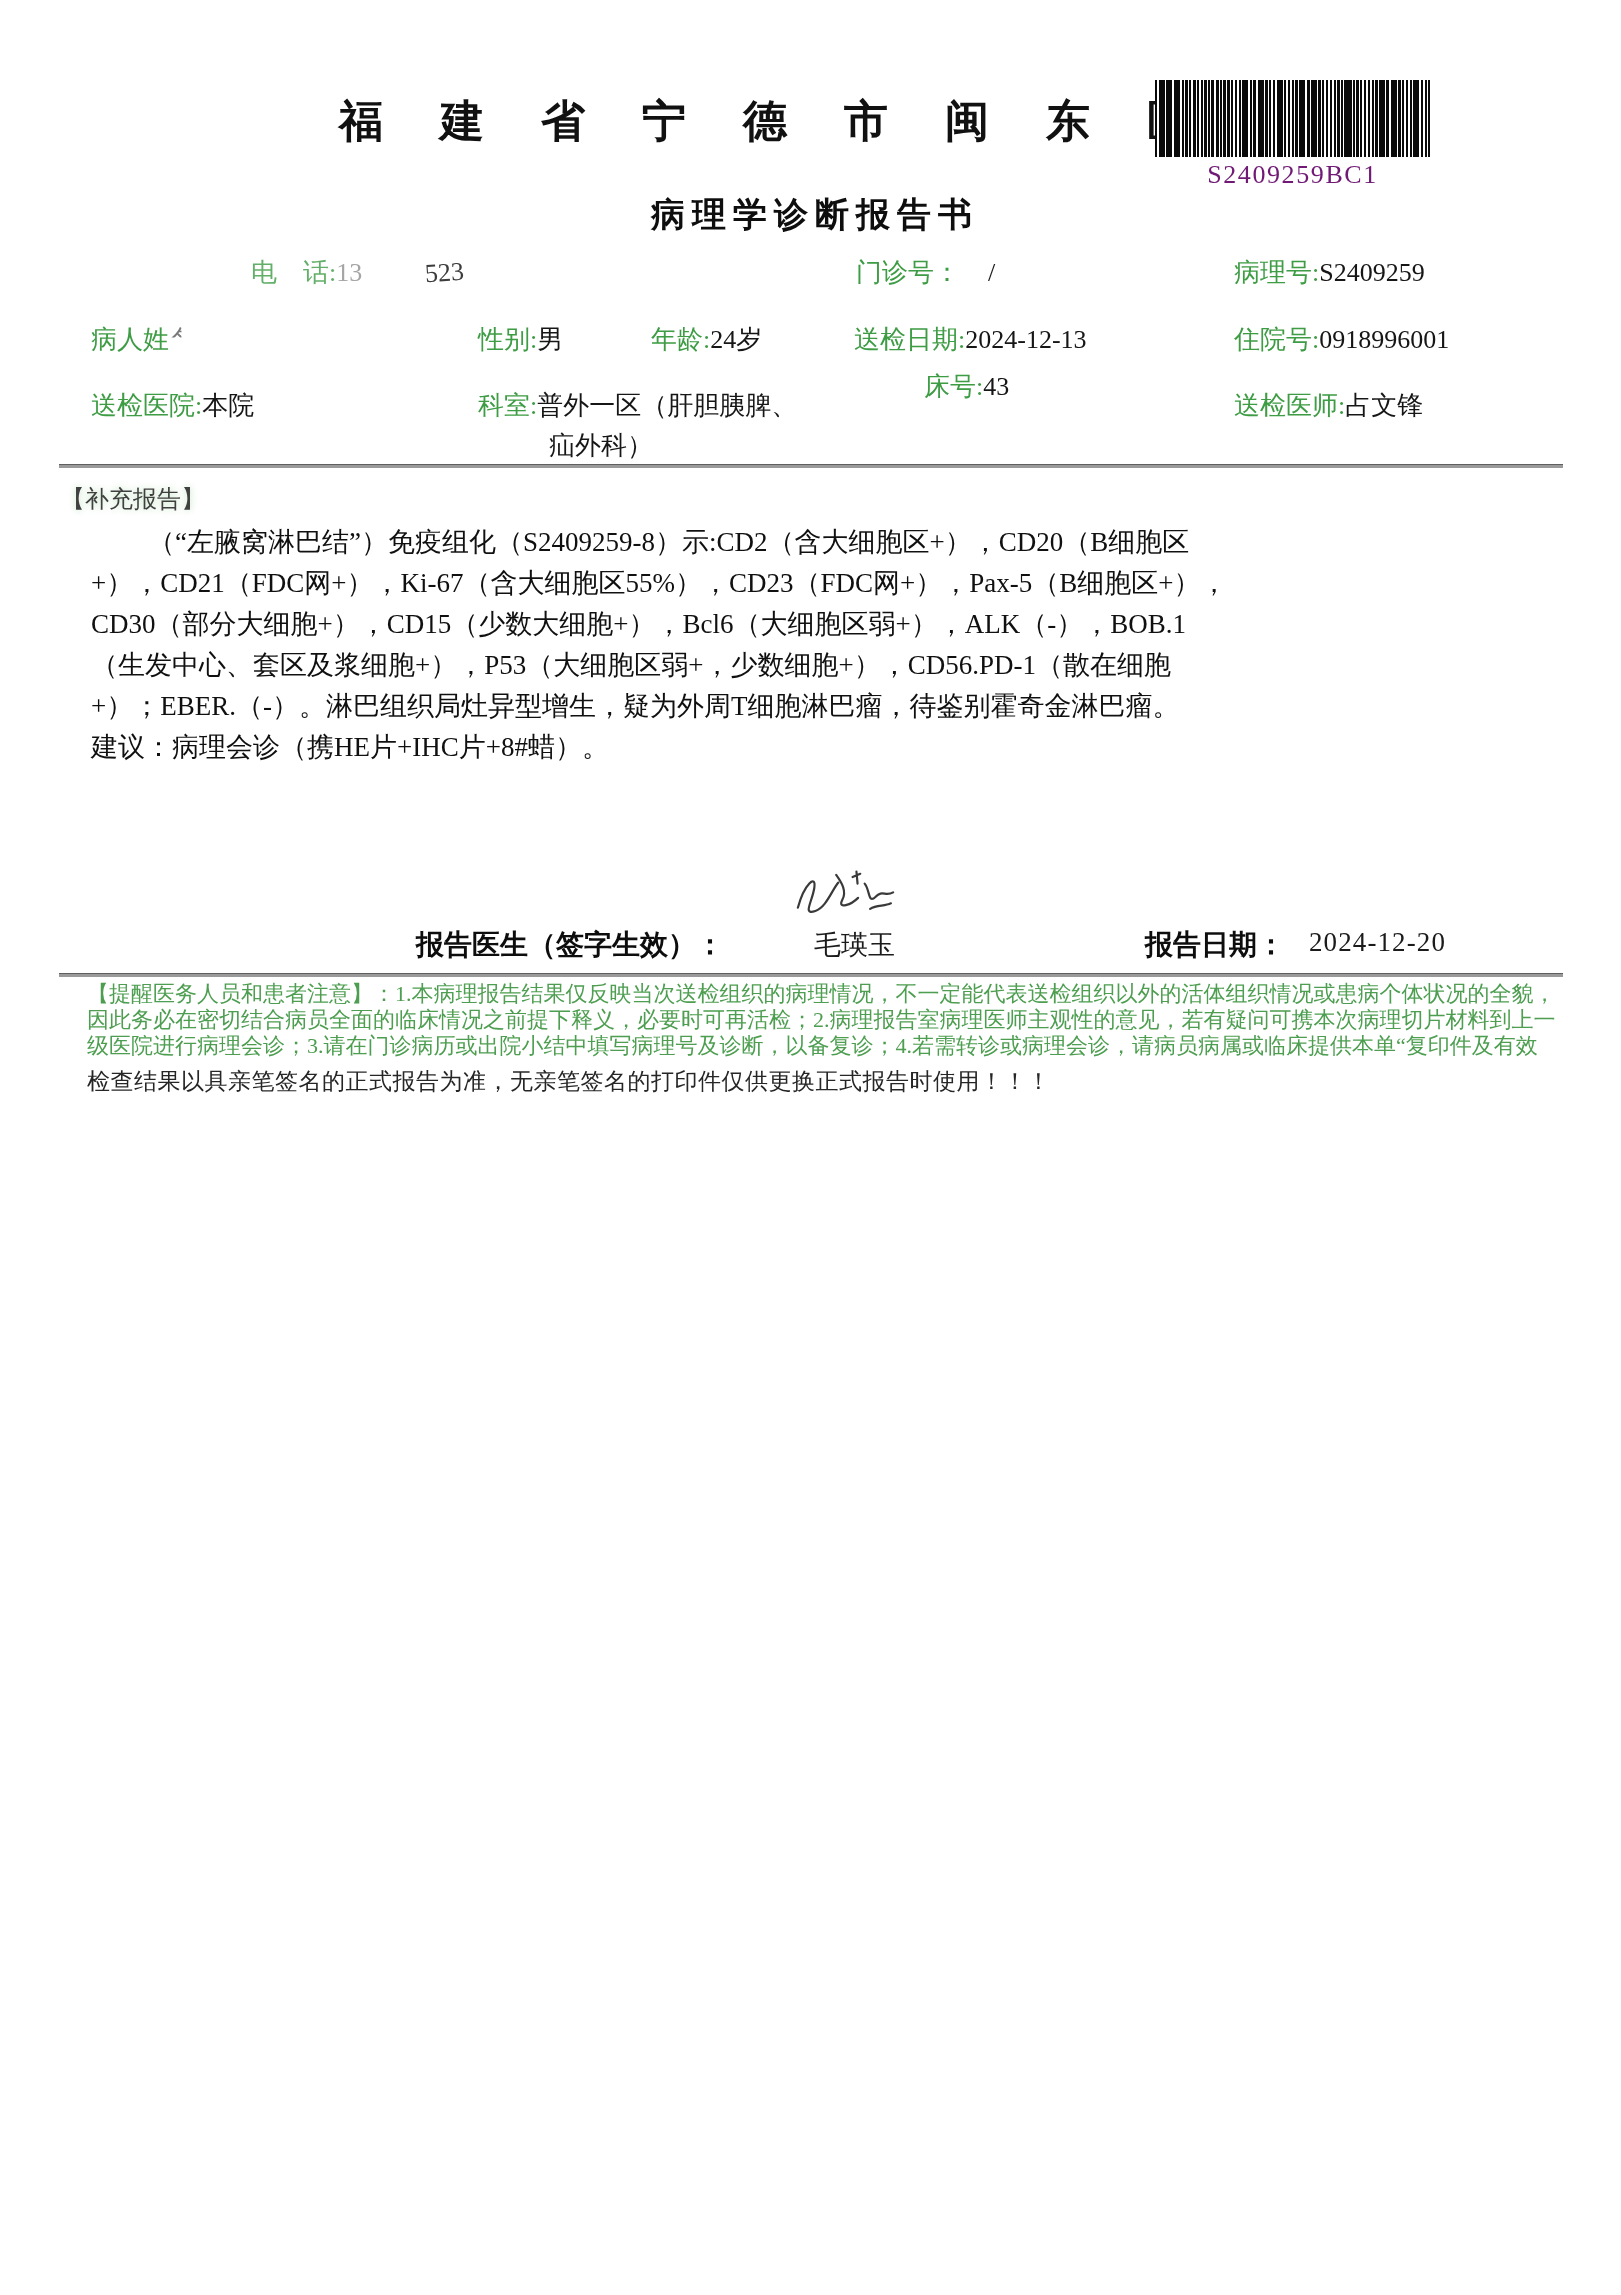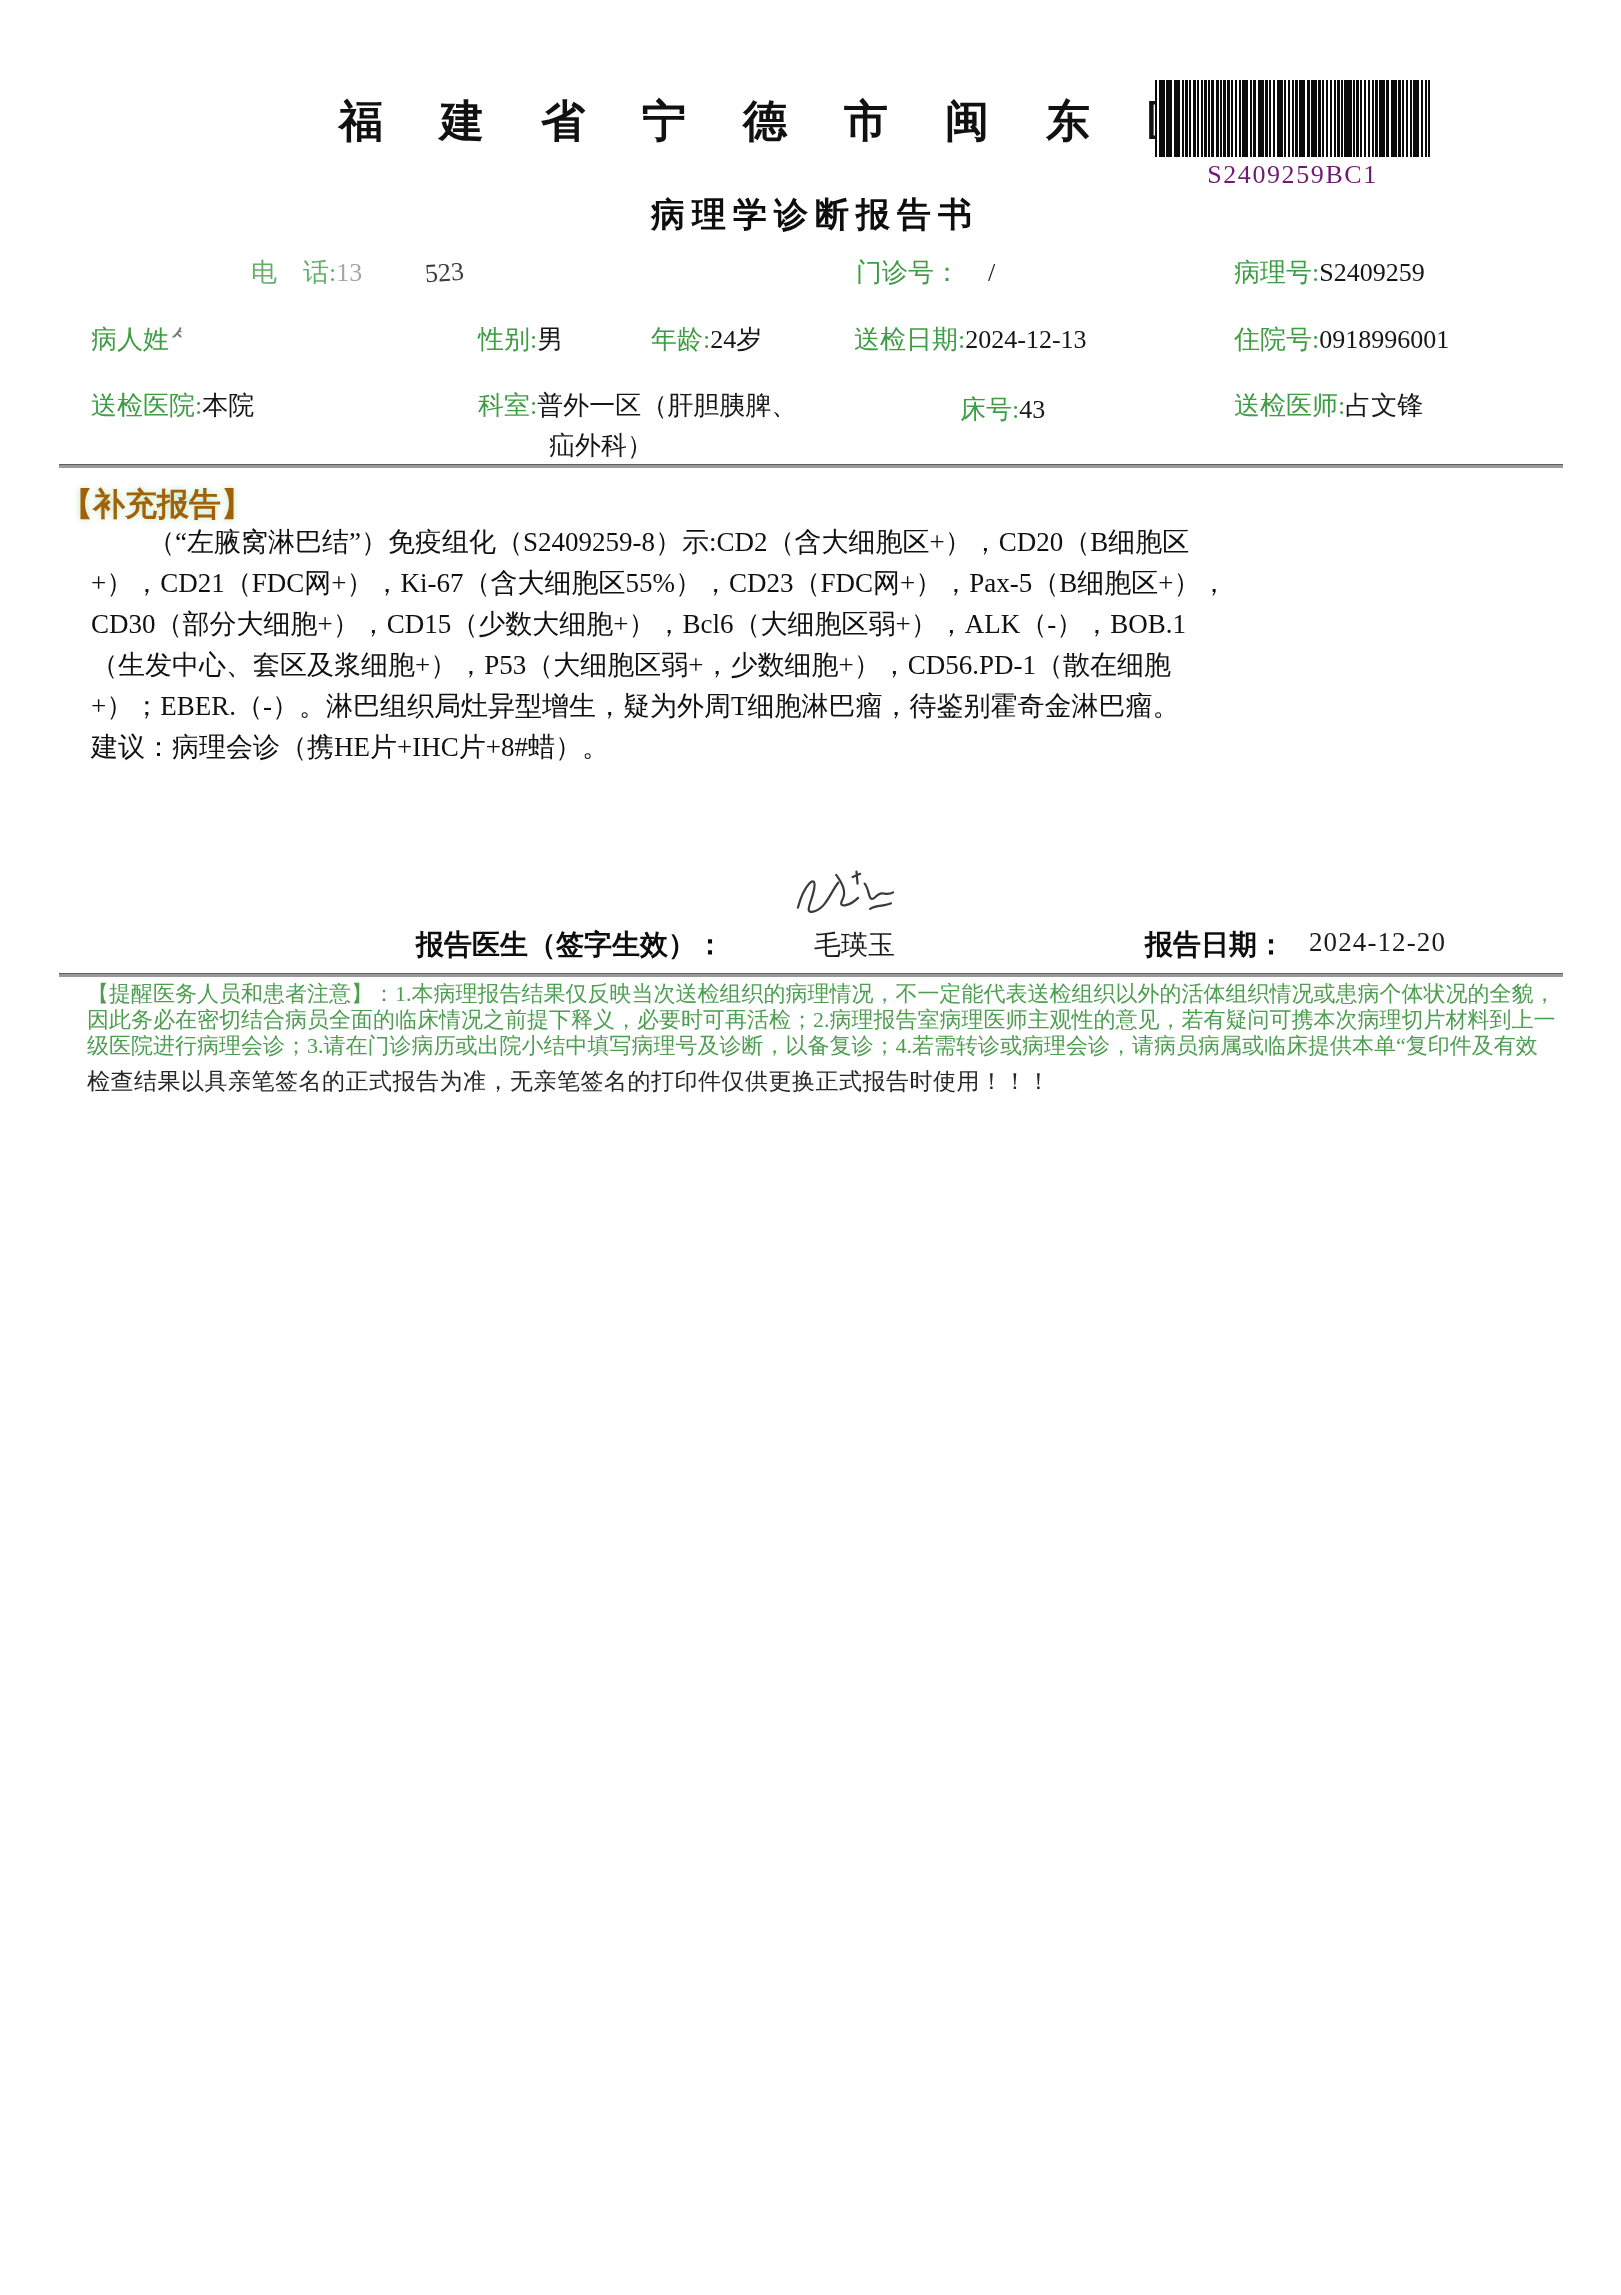--- a/index.html
+++ b/index.html
@@ -51,21 +51,21 @@
   
   .rule{
     position:absolute;left:59px;width:1504px;height:2.7px;
     background:#9a9a9a;border-top:1.1px solid #5f5f5f;
   }
   .rule-1{top:464px;}
   .rule-2{top:973px;}
   
   .section-title{
     position:absolute;left:61px;top:483px;
-    font-size:32px;font-weight:700;color:#a16207;
+    font-size:24px;font-weight:400;color:#404040;
     text-shadow:0 0 7.6px rgba(40,160,40,.30);
     white-space:nowrap;
   }
   .report-body{
     position:absolute;left:91px;top:522px;width:1511px;
     font-size:27px;line-height:41px;color:#101010;
   }
   .report-line{white-space:nowrap;}
   .report-line.indent{text-indent:57px;}
   
@@ -122,21 +122,21 @@
     <span class="lbl">住院号:</span><span class="val">0918996001</span>
   </div>
 
   <div class="field" style="left:91px;top:388px;">
     <span class="lbl">送检医院:</span><span class="val">本院</span>
   </div>
   <div class="field" style="left:478px;top:388px;">
     <span class="lbl">科室:</span><span class="val">普外一区（肝胆胰脾、</span>
   </div>
   <div class="dept-line2">疝外科）</div>
-  <div class="field" style="left:924px;top:392px;margin-left:36px;">
+  <div class="field" style="left:924px;top:369px;">
     <span class="lbl">床号:</span><span class="val">43</span>
   </div>
   <div class="field" style="left:1234px;top:388px;">
     <span class="lbl">送检医师:</span><span class="val">占文锋</span>
   </div>
 
   <div class="rule rule-1"></div>
 
   <div class="section-title">【补充报告】</div>
 

